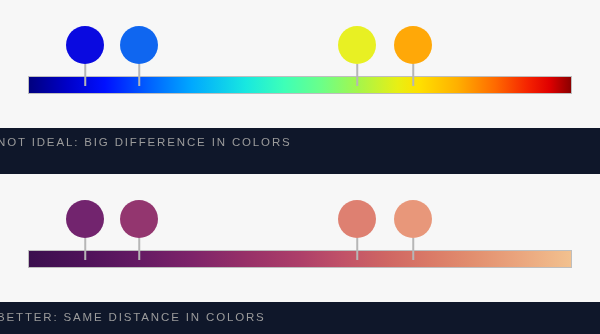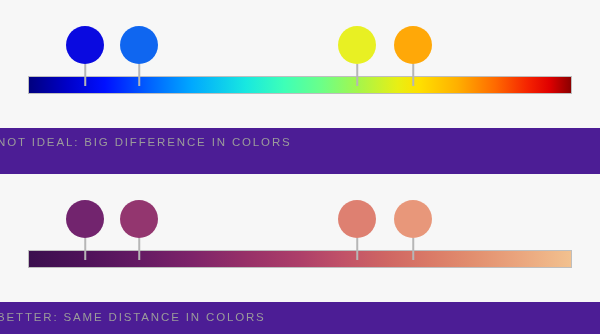--- a/index.html
+++ b/index.html
@@ -12,21 +12,21 @@
     height: 334px;
     font-family: "Liberation Sans", sans-serif;
     overflow: hidden;
     position: relative;
   }
 
   .page {
     width: 600px;
     height: 334px;
     position: relative;
-    background: #4c1d95;
+    background: #0f172a;
   }
 
   
   .panel {
     position: absolute;
     left: 0;
     width: 600px;
     background: #f7f7f7;
   }
   .panel-one { top: 0; height: 128px; }

